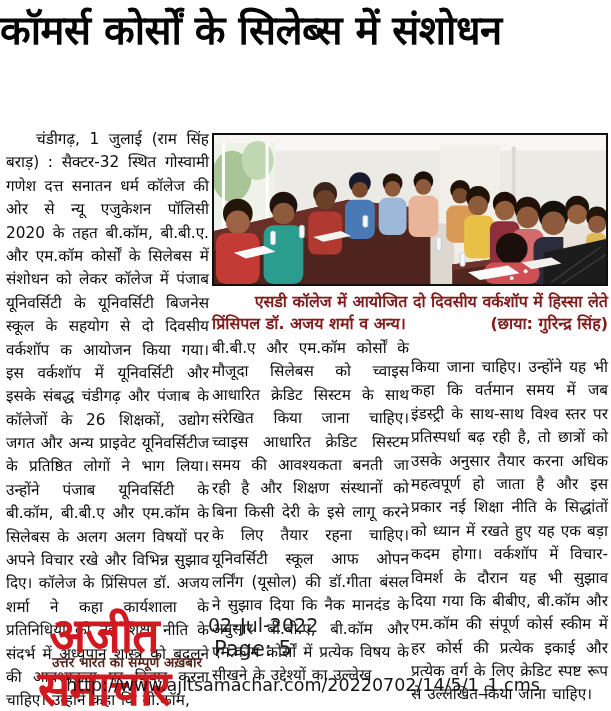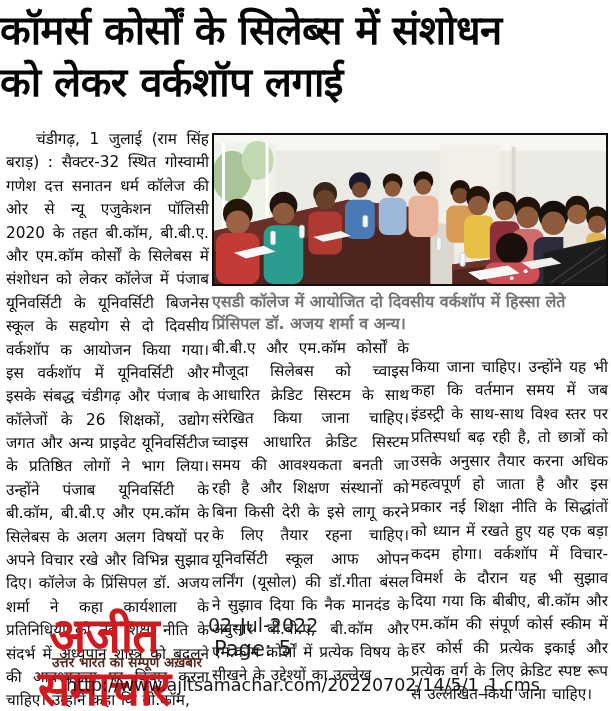--- a/index.html
+++ b/index.html
@@ -19,21 +19,21 @@
   .col1{left:6px;top:128px;width:203px;text-indent:30px;}
   .col2{left:212px;top:337px;width:197px;}
   .col3{left:411px;top:356px;width:197px;}
   .photo-frame{
     position:absolute;left:212px;top:133px;width:396px;height:153px;
     border:2px solid #101010;box-sizing:border-box;background:#ece9e3;
   }
   .photo-frame svg{display:block;width:100%;height:100%;}
   .caption{
     position:absolute;left:212px;top:291px;width:396px;
-    font-weight:700;font-size:16px;line-height:1.35;color:#737373;
+    font-weight:700;font-size:16px;line-height:1.35;color:#7f1d1d;text-align:right;
   }
   .caption-row{display:flex;justify-content:space-between;gap:44px;}
   .masthead-logo{
     position:absolute;left:6px;top:609px;width:196px;text-align:center;
     font-weight:700;font-size:48px;line-height:1.1;letter-spacing:-1px;
   }
   .masthead-tagline{
     position:absolute;left:6px;top:653px;width:196px;text-align:right;
     font-weight:700;font-size:13.5px;color:#54241c;
   }
@@ -44,21 +44,20 @@
     text-decoration:none;white-space:nowrap;text-align:center;
   }
 </style>
 </head>
 <body>
 
 <div class="page">
 
   <div class="headline">
     <div class="hl-line">कॉमर्स कोर्सों के सिलेब्स में संशोधन</div>
-    <div class="hl-line">को लेकर वर्कशॉप लगाई</div>
   </div>
 
   <div class="bodycol col1">चंडीगढ़, 1 जुलाई (राम सिंह बराड़) : सैक्टर-32 स्थित गोस्वामी गणेश दत्त सनातन धर्म कॉलेज की ओर से न्यू एजुकेशन पॉलिसी 2020 के तहत बी.कॉम, बी.बी.ए. और एम.कॉम कोर्सों के सिलेबस में संशोधन को लेकर कॉलेज में पंजाब यूनिवर्सिटी के यूनिवर्सिटी बिजनेस स्कूल के सहयोग से दो दिवसीय वर्कशॉप क आयोजन किया गया। इस वर्कशॉप में यूनिवर्सिटी और इसके संबद्ध चंडीगढ़ और पंजाब के कॉलेजों के 26 शिक्षकों, उद्योग जगत और अन्य प्राइवेट यूनिवर्सिटीज के प्रतिष्ठित लोगों ने भाग लिया। उन्होंने पंजाब यूनिवर्सिटी के बी.कॉम, बी.बी.ए और एम.कॉम के सिलेबस के अलग अलग विषयों पर अपने विचार रखे और विभिन्न सुझाव दिए। कॉलेज के प्रिंसिपल डॉ. अजय शर्मा ने कहा कार्यशाला के प्रतिनिधियों को नई शिक्षा नीति के संदर्भ में अध्यपान शास्त्र को बदलने की आवश्यकता पर विचार करना चाहिए। उन्होंने कहा कि बी.कॉम,</div>
 
   <div class="photo-frame">
     <svg viewBox="0 0 395 152" preserveAspectRatio="none">
 
       <rect x="0" y="0" width="395" height="152" fill="#eceae4"></rect>
       <rect x="0" y="0" width="395" height="16" fill="#f7f6f2"></rect>
       <rect x="228" y="10" width="60" height="110" fill="#f2efe9"></rect>
@@ -145,20 +144,21 @@
         <polygon points="256,140 296,133 308,141 268,148" fill="#fafafa"></polygon>
         <polygon points="310,130 340,125 350,131 320,137" fill="#f0efe9"></polygon>
       </g>
     </svg>
   </div>
 
   <div class="caption">
     <div>एसडी कॉलेज में आयोजित दो दिवसीय वर्कशॉप में हिस्सा लेते</div>
     <div class="caption-row">
       <span>प्रिंसिपल डॉ. अजय शर्मा व अन्य।</span>
+      <span>(छाया: गुरिन्द्र सिंह)</span>
     </div>
   </div>
 
   <div class="bodycol col2">बी.बी.ए और एम.कॉम कोर्सों के मौजूदा सिलेबस को च्वाइस आधारित क्रेडिट सिस्टम के साथ संरेखित किया जाना चाहिए। च्वाइस आधारित क्रेडिट सिस्टम समय की आवश्यकता बनती जा रही है और शिक्षण संस्थानों को बिना किसी देरी के इसे लागू करने के लिए तैयार रहना चाहिए। यूनिवर्सिटी स्कूल आफ ओपन लर्निंग (यूसोल) की डॉ.गीता बंसल ने सुझाव दिया कि नैक मानदंड के अनुसार बी.बी.ए, बी.कॉम और एम.कॉम कोर्सों में प्रत्येक विषय के सीखने के उद्देश्यों का उल्लेख</div>
   <div class="bodycol col3">किया जाना चाहिए। उन्होंने यह भी कहा कि वर्तमान समय में जब इंडस्ट्री के साथ-साथ विश्व स्तर पर प्रतिस्पर्धा बढ़ रही है, तो छात्रों को उसके अनुसार तैयार करना अधिक महत्वपूर्ण हो जाता है और इस प्रकार नई शिक्षा नीति के सिद्धांतों को ध्यान में रखते हुए यह एक बड़ा कदम होगा। वर्कशॉप में विचार-विमर्श के दौरान यह भी सुझाव दिया गया कि बीबीए, बी.कॉम और एम.कॉम की संपूर्ण कोर्स स्कीम में हर कोर्स की प्रत्येक इकाई और प्रत्येक वर्ग के लिए क्रेडिट स्पष्ट रूप से उल्लेखित किया जाना चाहिए।</div>
 
   <div class="masthead-logo" style="color: rgb(209, 26, 32);">अजीत समाचार</div>
   <div class="masthead-tagline">उत्तर भारत का सम्पूर्ण अख़बार</div>
   <div class="meta-date">02-Jul-2022</div>
   <div class="meta-page">Page: 5</div>

